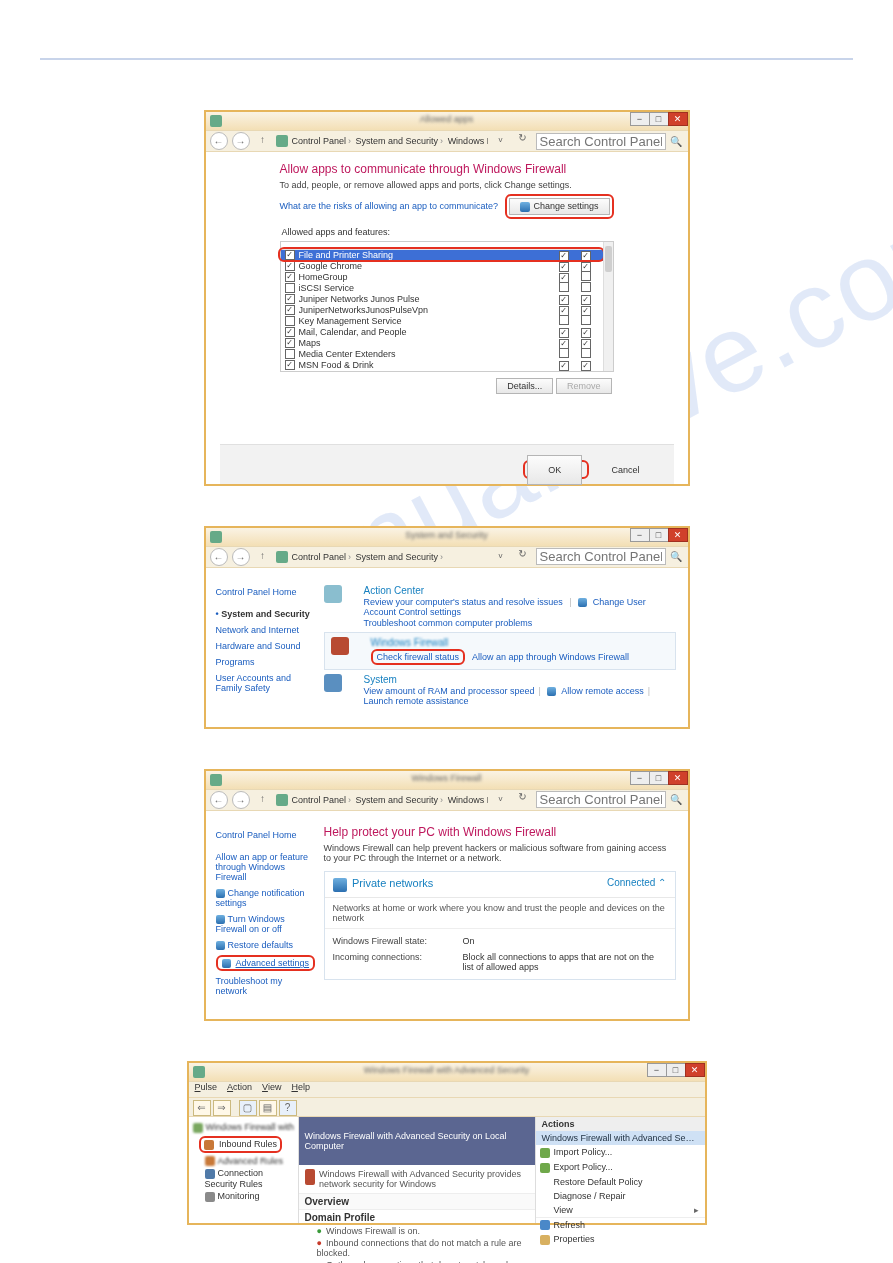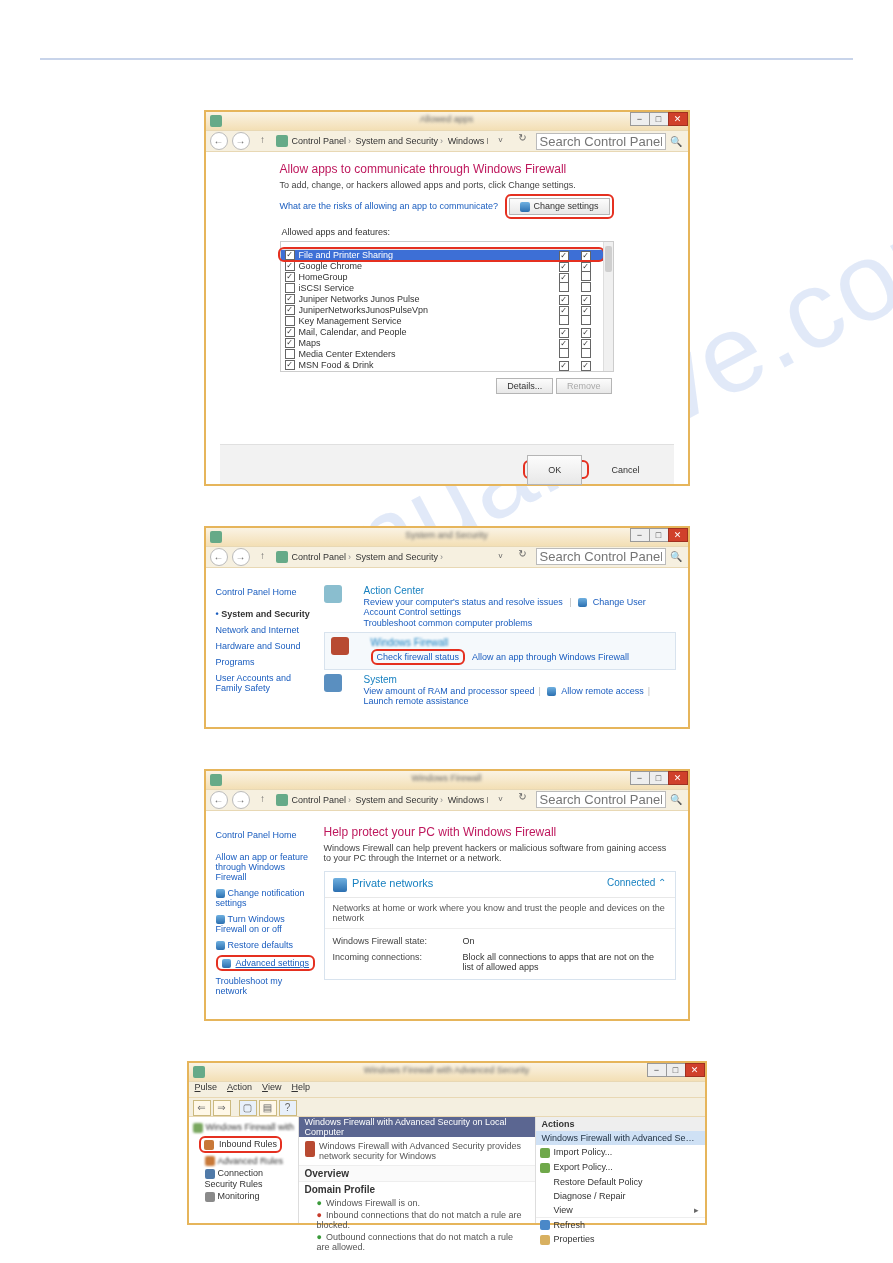--- a/index.html
+++ b/index.html
@@ -63,21 +63,21 @@
   .menubar { background:#f4efe0; height:16px; padding:0 6px; font-size:9px; display:flex; gap:10px; border-top:1px solid #e8d8b4;}
   .menubar span{ text-decoration:underline; text-decoration-color:transparent;}
   .menubar span::first-letter{text-decoration:underline;}
   .toolbar { background:#f4efe0; height:20px; padding:2px 4px; display:flex; gap:2px; border-top:1px solid #e8d8b4; border-bottom:1px solid #e8d8b4;}
   .tbtn { width:18px; height:16px; border:1px solid #cbb97f; background:#fff8e8; font-size:10px; text-align:center; line-height:14px; color:#666;}
   .panes { display:flex; background:#fff; height:106px;}
   .treep { width:110px; border-right:1px solid #ddd; padding:4px; font-size:9px;}
   .treep .item{ padding:1px 0 1px 12px; color:#333;}
   .treep .ico{width:10px;height:10px;display:inline-block;background:#7aa860;margin-right:3px;vertical-align:middle;border-radius:2px;}
   .midp { flex:1; display:flex; flex-direction:column;}
-  .midp .hdr { background:#5b6691; color:#fff; font-size:9px; padding:0 6px;}
+  .midp .hdr { background:#5b6691; color:#fff; font-size:9px; padding:14px 6px;}
   .midp .desc { padding:4px 6px; font-size:9px; color:#555; display:flex; gap:4px;}
   .midp .ovw { font-weight:bold; padding:2px 6px; font-size:10px; border-top:1px solid #eee; border-bottom:1px solid #eee; background:#fafafa;}
   .midp .dom { font-weight:bold; padding:2px 6px; font-size:10px;}
   .midp .stat { padding:1px 6px 1px 18px; font-size:9px; color:#555;}
   .ok::before{content:"●"; color:#3a9a3a; margin-right:4px;}
   .no::before{content:"●"; color:#c73a2a; margin-right:4px;}
   .actp { width:170px; border-left:1px solid #ddd; font-size:9px;}
   .actp .hdr{background:#eee; padding:2px 6px; font-weight:bold;}
   .actp .sel{background:#cfe1f5; padding:2px 6px; color:#234; overflow:hidden; white-space:nowrap; text-overflow:ellipsis;}
   .actp .it{padding:2px 6px 2px 18px; color:#333;}
@@ -113,21 +113,21 @@
       
     </div>
     <span class="navbtn" style="border:none;background:none;font-size:8px">v</span>
     <span class="refresh">↻</span>
     <input class="search" placeholder="Search Control Panel" style="">
     <span style="width:14px;text-align:center;color:#888">🔍</span>
   </div>
   <div class="body" style="padding:10px 14px 0">
     <div style="margin:0 60px">
       <div class="h-blue">Allow apps to communicate through Windows Firewall</div>
-      <div class="sub">To add, change, or hackers allowed apps and ports, click Change settings.</div>
+      <div class="sub">To add, people, or remove allowed apps and ports, click Change settings.</div>
       <div style="display:flex;justify-content:space-between;align-items:center;margin-bottom:6px">
         <span class="link">What are the risks of allowing an app to communicate?</span>
         <span class="redring">
           <span class="btngray">
             <span class="shield" style="width:10px;height:10px"></span><span>Change settings</span>
           </span>
         </span>
       </div>
       <div class="featlabel">Allowed apps and features:</div>
       <div class="listbox">

